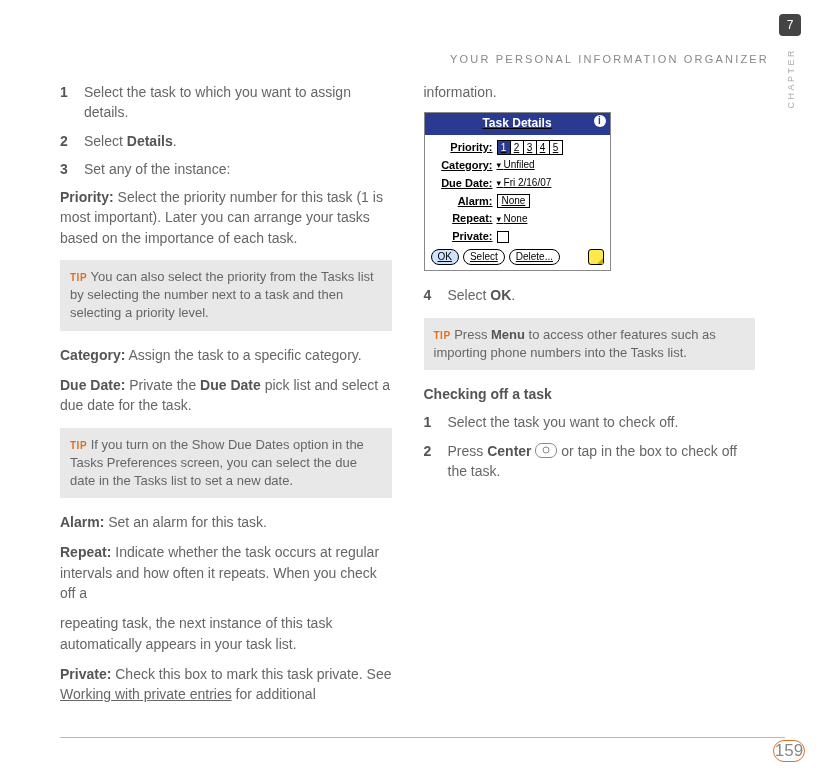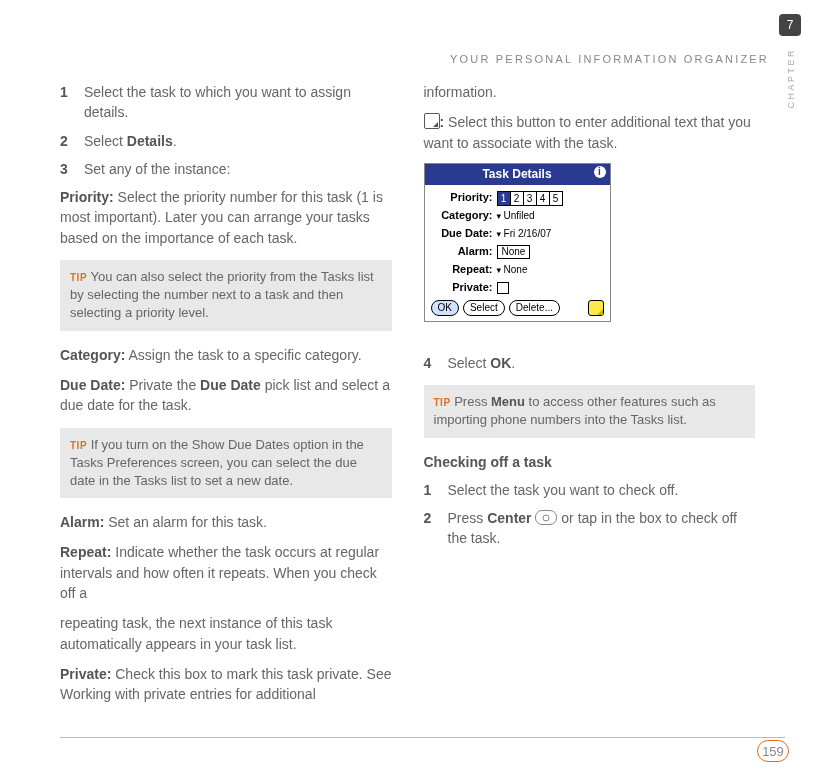--- a/index.html
+++ b/index.html
@@ -76,21 +76,21 @@
     line-height: 1.4;
     color: #666;
     margin: 12px 0 14px 0;
   }
   .tip-label {
     color: #e07020;
     font-size: 10px;
     font-weight: bold;
     letter-spacing: 0.5px;
   }
-  .underline { }
+  .underline { text-decoration: underline; }
   .note-icon {
     display: inline-block;
     width: 14px;
     height: 14px;
     border: 1.5px solid #555;
     border-radius: 2px;
     vertical-align: -2px;
     position: relative;
   }
   .note-icon::after {
@@ -118,25 +118,26 @@
     top: 50%;
     width: 5px;
     height: 5px;
     border: 1.5px solid #888;
     border-radius: 50%;
     transform: translate(-50%, -50%);
   }
   .device {
     border: 1px solid #888;
     width: 185px;
-    margin: 8px 0 31px 0;
+    margin: 8px 0 14px 0;
     font-family: Tahoma, Verdana, sans-serif;
     font-size: 11px;
     color: #000;
     break-inside: avoid;
+    text-decoration: underline;
   }
   .device-title {
     background: #2a3a90;
     color: #fff;
     font-weight: bold;
     text-align: center;
     padding: 2px 0;
     position: relative;
     font-size: 12px;
   }
@@ -199,27 +200,27 @@
   }
   .footer-rule {
     position: absolute;
     left: 60px;
     right: 40px;
     bottom: 44px;
     border-top: 1px solid #bbb;
   }
   .page-num {
     position: absolute;
-    right: 36px;
+    right: 20px;
     bottom: 20px;
     width: 30px;
     height: 20px;
     border: 1.5px solid #e07020;
     border-radius: 11px;
-    font-size: 13px;
+    font-size: 17px;
     color: #888;
     display: flex;
     align-items: center;
     justify-content: center;
   }
   .nb { break-inside: avoid; }
 </style>
 </head>
 <body>
 
@@ -271,23 +272,20 @@
   <p class="sub">
     <span class="b">Repeat:</span><span> Indicate whether the task occurs at regular intervals and how often it repeats. When you check off a</span>
   </p>
 
   <p style="margin-left:0">repeating task, the next instance of this task automatically appears in your task list.</p>
 
   <p>
     <span class="b">Private:</span><span> Check this box to mark this task private. See </span><span class="underline">Working with private entries</span><span> for additional information.</span>
   </p>
 
-  <p>
-    <span class="note-icon"></span><span class="b">:</span><span> Select this button to enter additional text that you want to associate with the task.</span>
-  </p>
 
   <div class="device nb">
     <div class="device-title">
       <span>Task Details</span>
       <span class="info">i</span>
     </div>
     <div class="device-body">
       <div class="drow">
         <span class="dlabel">Priority:</span>
         <span class="prio">

